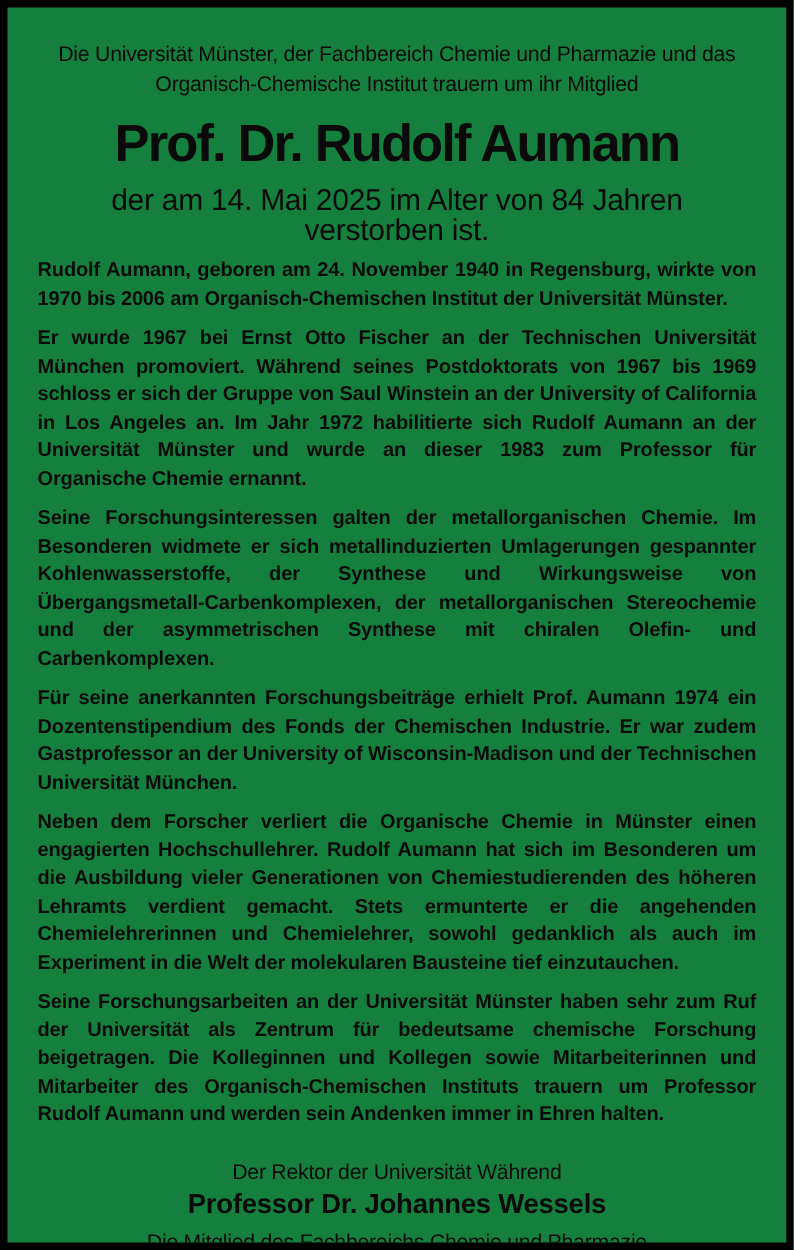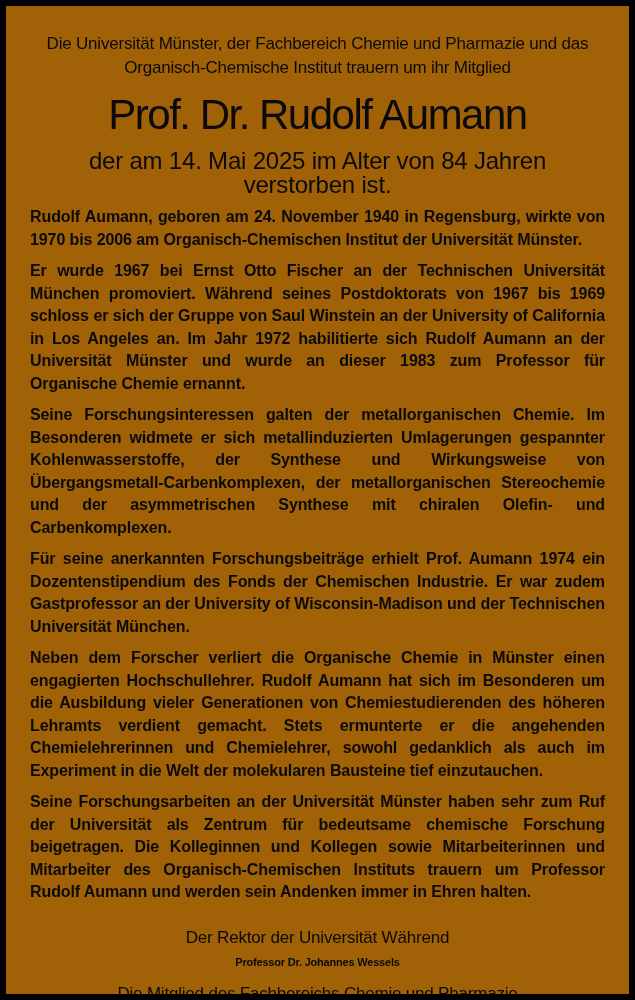--- a/index.html
+++ b/index.html
@@ -11,38 +11,38 @@
     width: 635px;
     height: 1000px;
     font-family: "Liberation Sans", "DejaVu Sans", sans-serif;
     -webkit-font-smoothing: antialiased;
   }
   .notice-frame {
     box-sizing: border-box;
     width: 635px;
     height: 1000px;
     border: 6px solid #010101;
-    background: #a16207;
+    background: #15803d;
     padding: 26px 24px 20px 24px;
     overflow: hidden;
     color: #0a0a0a;
   }
   .intro {
     text-align: center;
     font-size: 17px;
     line-height: 24px;
     letter-spacing: -0.2px;
     margin: 0 auto;
     max-width: 545px;
   }
   .deceased-name {
     text-align: center;
     font-size: 42px;
     line-height: 50px;
-    font-weight: normal;
+    font-weight: bold;
     letter-spacing: -1.5px;
     margin: 10px 0 0 0;
   }
   .death-line {
     text-align: center;
     font-size: 24px;
     line-height: 24px;
     letter-spacing: -0.2px;
     margin: 9px 0 4px 0;
   }
@@ -61,21 +61,21 @@
   .signature-group {
     text-align: center;
     margin-top: 7px;
   }
   .signature-role {
     font-size: 17px;
     line-height: 24px;
     letter-spacing: -0.2px;
   }
   .signature-name {
-    font-size: 11px;
+    font-size: 22px;
     line-height: 25px;
     font-weight: bold;
     letter-spacing: -0.2px;
   }
 </style>
 </head>
 <body>
 
 <div class="notice-frame">
 

